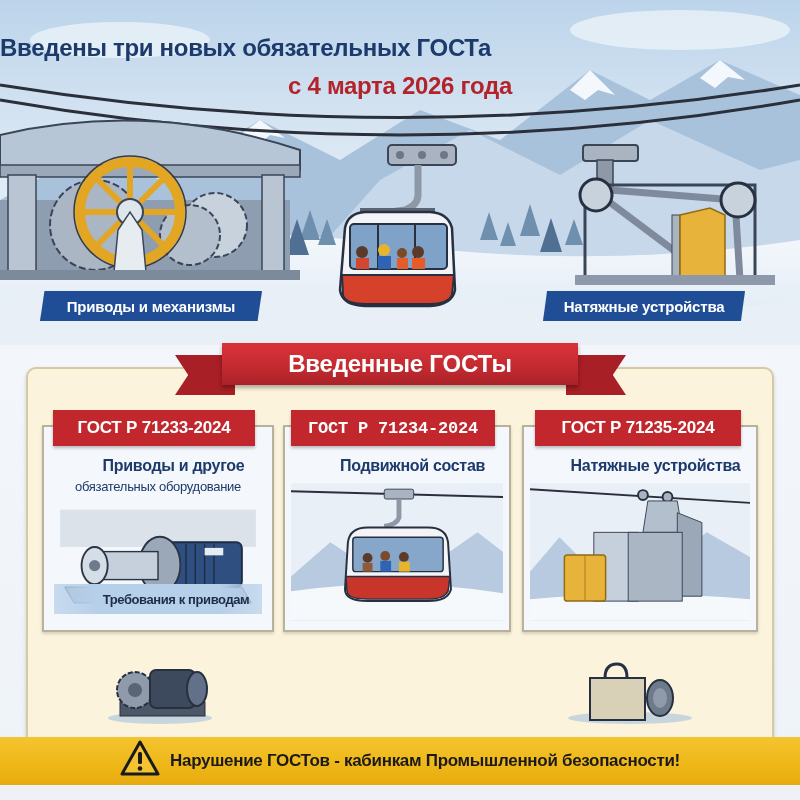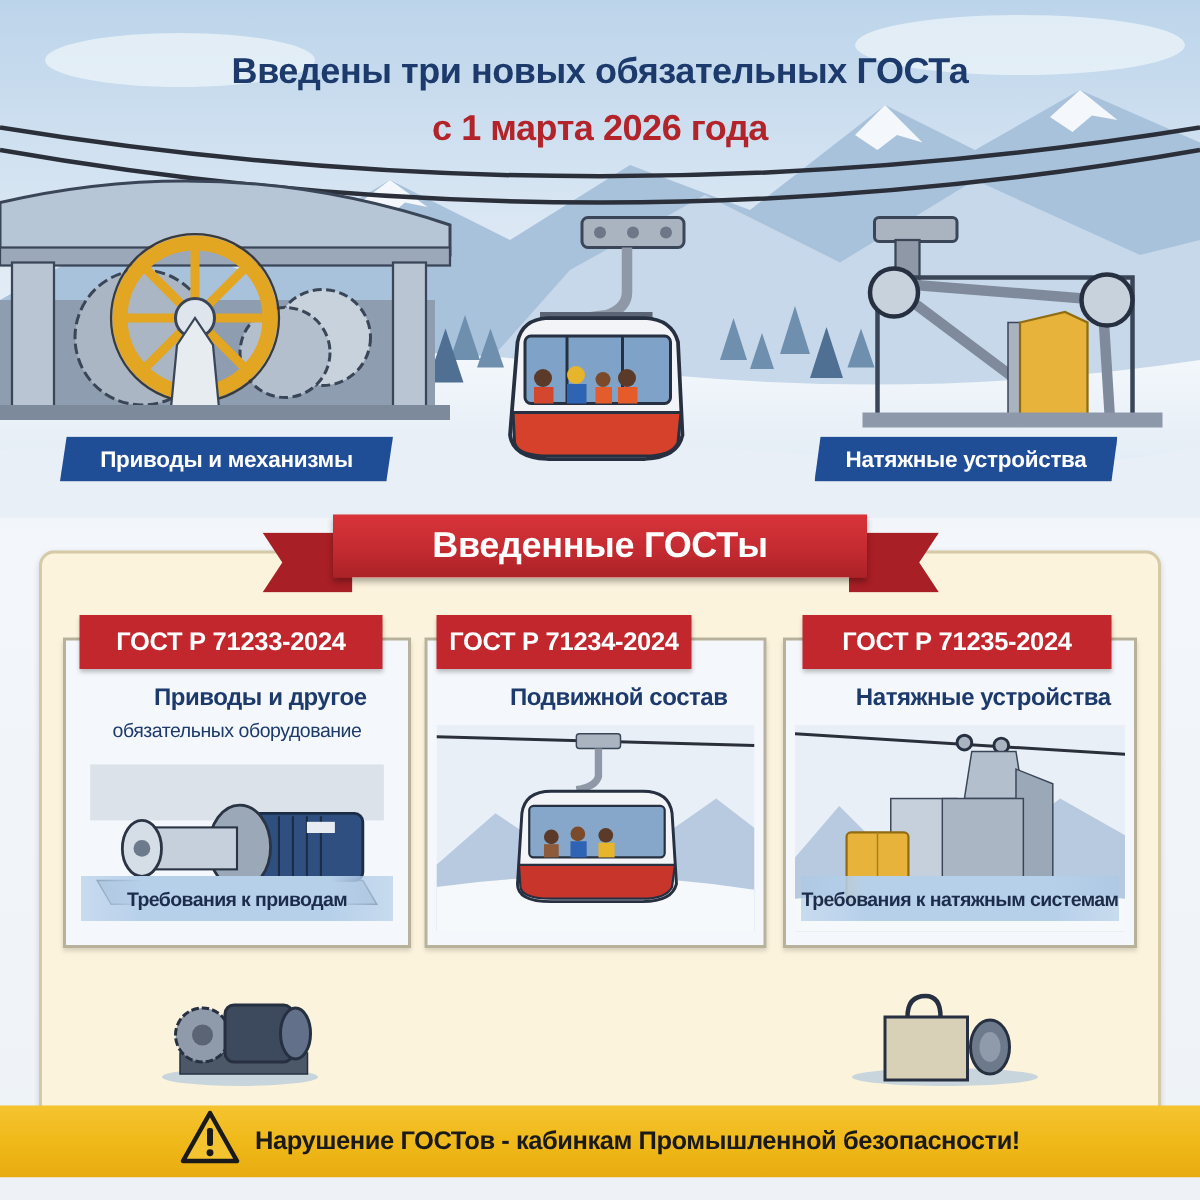--- a/index.html
+++ b/index.html
@@ -9,21 +9,21 @@
     position: relative;
     background: linear-gradient(180deg, #cfe0ef 0%, #e6eff7 30%, #f3f6fa 45%, #eef3f8 100%);
   }
   .abs { position: absolute; }
 
   
   #hero { left: 0; top: 0; width: 800px; height: 345px; overflow: hidden; }
   #hero svg { position: absolute; left: 0; top: 0; }
 
   #title {
-    left: 0; top: 34px; width: 800px; text-align: center;
+    left: 0; top: 34px; width: 800px; text-align: left;
     font-size: 24px; font-weight: bold; color: #1c3a6b; letter-spacing: -0.3px;
   }
   #subtitle {
     left: 0; top: 72px; width: 800px; text-align: center;
     font-size: 24px; font-weight: bold; color: #b3232a; letter-spacing: -0.3px;
   }
 
   .blue-tag {
     height: 30px; color: #fff; font-weight: bold; font-size: 15px;
     background: #1f4d96; display: flex; align-items: center; justify-content: center;
@@ -69,38 +69,39 @@
   #card-1 { left: 283px; width: 228px; }
   #card-2 { left: 522px; width: 236px; }
 
   .gost-tag {
     top: 410px; height: 36px; background: #c1272d; color: #fff;
     font-weight: bold; font-size: 17px; letter-spacing: -0.2px;
     display: flex; align-items: center; justify-content: center;
     box-shadow: 0 2px 3px rgba(0,0,0,.25);
   }
   #gost-0 { left: 53px; width: 202px; }
-  #gost-1 { left: 291px; width: 170px; }
+  #gost-1 { left: 291px; width: 204px; font-family: Liberation Mono, monospace; }
   #gost-2 { left: 535px; width: 206px; text-align: center; }
 
   .card-title {
     position: absolute; left: 0; width: 100%; text-align: center;
     color: #1c3a6b; font-weight: bold; letter-spacing: -0.3px;
   }
   .card-title.l1 { top: 30px; font-size: 16px; padding-left: 31px; }
   .card-title.l2 { top: 51px; font-size: 13px; font-weight: normal; }
 
   .card-illus { position: absolute; left: 6px; top: 72px; width: calc(100% - 12px); height: 118px; }
 
   .req-bar {
     position: absolute; left: 10px; bottom: 16px; width: calc(100% - 20px); height: 30px;
     background: linear-gradient(90deg, rgba(170,200,230,.6), #b7d0ea 20%, #b7d0ea 80%, rgba(170,200,230,.6));
     color: #1c2c4a; font-size: 13px; font-weight: bold;
     display: flex; align-items: center; justify-content: center;
     letter-spacing: -0.4px;
+    padding-left: 36px;
   }
 
   #motor-bottom { left: 105px; top: 660px; }
   #box-bottom { left: 565px; top: 660px; }
 
   
   #warning {
     left: 0; top: 737px; width: 800px; height: 48px;
     background: linear-gradient(180deg, #f4c430 0%, #f0b91a 50%, #e8ab0f 100%);
     display: flex; align-items: center; justify-content: center; gap: 10px;
@@ -208,21 +209,21 @@
       <path d="M600,195 L700,270 M610,190 L735,200 L740,280" stroke="#7f8b9c" stroke-width="7" fill="none"></path>
       <circle cx="596" cy="195" r="16" fill="#c8d2dd" stroke="#263040" stroke-width="3"></circle>
       <circle cx="738" cy="200" r="17" fill="#c8d2dd" stroke="#263040" stroke-width="3"></circle>
       <rect x="672" y="215" width="8" height="65" fill="#aab4c1" stroke="#3a4658"></rect>
       <path d="M680,215 L710,208 L725,215 L725,280 L680,280 Z" fill="#e8b33a" stroke="#8f6b12" stroke-width="1.5"></path>
       <rect x="575" y="275" width="200" height="10" fill="#8d99aa"></rect>
     </g>
   </svg>
 
   <div id="title" class="abs">Введены три новых обязательных ГОСТа</div>
-  <div id="subtitle" class="abs">с 1 марта 2026 года</div>
+  <div id="subtitle" class="abs">с 4 марта 2026 года</div>
   <div id="tag-drives" class="abs blue-tag">Приводы и механизмы</div>
   <div id="tag-tension" class="abs blue-tag">Натяжные устройства</div>
 </div>
 
 <div id="panel" class="abs"></div>
 
 <div id="ribbon-tail-left" class="abs"></div>
 <div id="ribbon-tail-right" class="abs"></div>
 <div id="ribbon" class="abs">Введенные ГОСТы</div>
 
@@ -280,21 +281,20 @@
     <line x1="0" y1="6" x2="224" y2="20" stroke="#2a2f3a" stroke-width="2"></line>
     <circle cx="115" cy="12" r="5" fill="#aab4c1" stroke="#263040" stroke-width="2"></circle>
     <circle cx="140" cy="14" r="5" fill="#aab4c1" stroke="#263040" stroke-width="2"></circle>
     <path d="M120,18 L150,18 L155,50 L115,50 Z" fill="#b3bfcc" stroke="#3a4658"></path>
     <path d="M150,30 L175,40 L175,115 L150,115 Z" fill="#9aa8b8" stroke="#3a4658"></path>
     <rect x="65" y="50" width="45" height="70" fill="#c6d0dc" stroke="#3a4658"></rect>
     <rect x="100" y="50" width="55" height="70" fill="#aab6c4" stroke="#3a4658"></rect>
     <rect x="35" y="73" width="42" height="47" rx="3" fill="#e8b33a" stroke="#8f6b12" stroke-width="1.5"></rect>
     <line x1="56" y1="73" x2="56" y2="120" stroke="#a77f1c"></line>
   </svg>
-  <div class="req-bar">Требования к натяжным системам</div>
 </div>
 <div id="gost-2" class="abs gost-tag">ГОСТ Р 71235-2024</div>
 
 <svg id="motor-bottom" class="abs" width="110" height="66" viewBox="0 0 110 66">
   <ellipse cx="55" cy="58" rx="52" ry="6" fill="#a9c2dc" opacity=".6"></ellipse>
   <rect x="15" y="42" width="85" height="14" fill="#4c5768" stroke="#263040"></rect>
   <circle cx="30" cy="30" r="18" fill="#8f9aaa" stroke="#263040" stroke-width="2" stroke-dasharray="5 2"></circle>
   <circle cx="30" cy="30" r="7" fill="#5a6474"></circle>
   <rect x="45" y="10" width="45" height="38" rx="6" fill="#3d4a5e" stroke="#263040" stroke-width="2"></rect>
   <ellipse cx="92" cy="29" rx="10" ry="17" fill="#627089" stroke="#263040" stroke-width="2"></ellipse>

